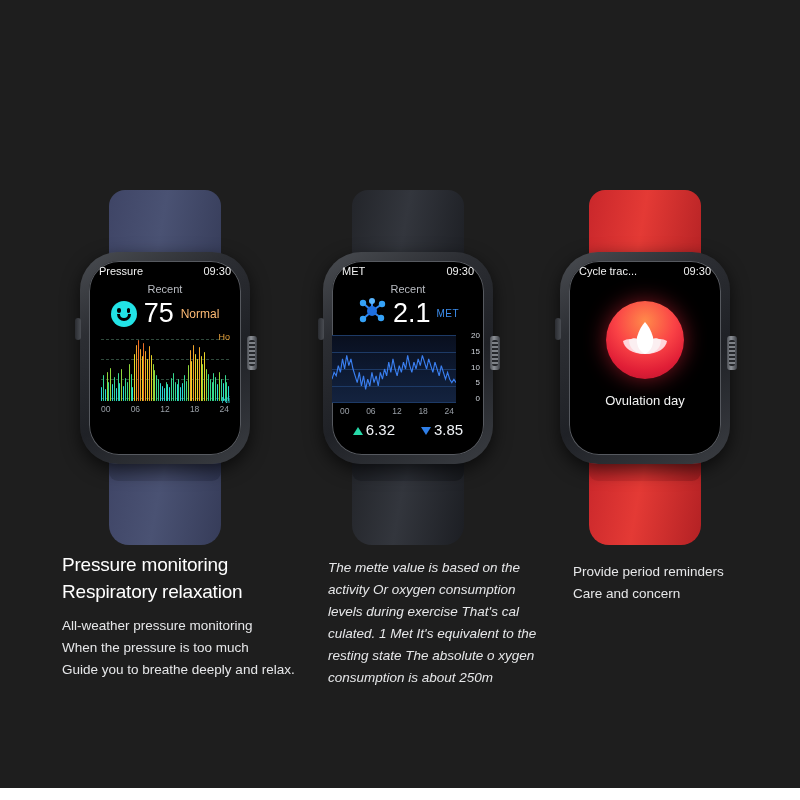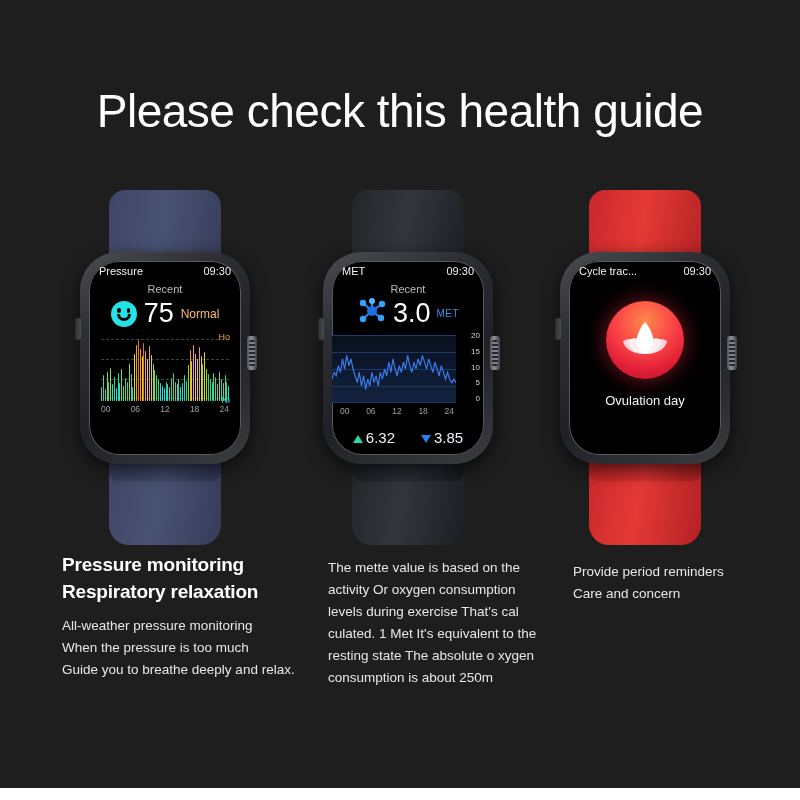--- a/index.html
+++ b/index.html
@@ -175,21 +175,21 @@
     position:absolute;right:4px;top:-4px;height:72px;width:22px;
     display:flex;flex-direction:column;justify-content:space-between;
     align-items:flex-end;font-size:8px;color:#cfd4db;
   }
   .xaxis2{
     position:absolute;left:8px;right:30px;top:145px;
     display:flex;justify-content:space-between;
     font-size:8.5px;color:#9aa0a8;
   }
   .footer2{
-    position:absolute;left:0;right:0;top:168px;
+    position:absolute;left:0;right:0;top:160px;
     display:flex;justify-content:center;gap:26px;
     font-size:15px;color:#eef1f5;
   }
   .tri{display:inline-block;width:0;height:0;margin-right:3px;}
   .tri.up{border-left:5px solid transparent;border-right:5px solid transparent;border-bottom:8px solid #27d9a8;}
   .tri.dn{border-left:5px solid transparent;border-right:5px solid transparent;border-top:8px solid #2f7fe8;}
 
   
   .orb{
     position:absolute;left:50%;top:40px;transform:translateX(-50%);
@@ -203,35 +203,34 @@
     text-align:center;font-size:13px;color:#f4f4f4;
   }
 
   
   .caps{position:absolute;left:0;top:552px;width:800px;}
   .cap{position:absolute;top:0;}
   .cap.k1{left:62px;width:262px;}
   .cap.k2{left:328px;width:215px;}
   .cap.k3{left:573px;width:205px;}
   .cap h3{
-    margin:0;color:#ffffff;font-size:19px;font-weight:700;
+    margin:0;color:#ffffff;font-size:19px;font-weight:400;
     line-height:1.42;letter-spacing:-0.2px;
   }
   .cap p{
     margin:9px 0 0 0;color:#e6e7e9;font-size:13.5px;
     line-height:1.63;font-weight:400;
   }
   .cap.k2 p{margin-top:5px;}
 </style>
 </head>
 <body>
 
 <div class="poster">
 
-  <div class="headline">Please check this health guide</div>
 
   <div class="cards">
 
     <div class="card c1">
       <div class="watch">
         <div class="band top navy">
           <div class="seg navy-d" style="top:62px;"></div>
         </div>
         <div class="band bottom navy">
           <div class="seg navy-d" style="top:10px;"></div>
@@ -377,21 +376,21 @@
                       <line x1="15" y1="14" x2="15" y2="4"></line>
                     </g>
                     <circle cx="15" cy="14" r="5" fill="#1e6fe0"></circle>
                     <circle cx="6" cy="6" r="3.2" fill="#35a2f7"></circle>
                     <circle cx="25" cy="7" r="3.2" fill="#35a2f7"></circle>
                     <circle cx="6" cy="22" r="3.2" fill="#35a2f7"></circle>
                     <circle cx="24" cy="21" r="3.2" fill="#35a2f7"></circle>
                     <circle cx="15" cy="4" r="3" fill="#58b6ff"></circle>
                   </svg>
                 </span>
-                <span class="bignum">3.0</span>
+                <span class="bignum">2.1</span>
                 <span class="metlbl">MET</span>
               </div>
               <div class="chart2wrap">
                 <div class="chart2">
                   <div class="h" style="top:0px;"></div>
                   <div class="h" style="top:17px;"></div>
                   <div class="h" style="top:34px;"></div>
                   <div class="h" style="top:51px;"></div>
                   <div class="h" style="top:67px;"></div>
                   <svg id="line2" width="100%" height="100%" viewBox="0 0 120 68" preserveAspectRatio="none" style="position:absolute;inset:0;">
@@ -466,21 +465,21 @@
 
   <div class="caps">
     <div class="cap k1">
       <h3 style="white-space: pre-line;">Pressure monitoring
 Respiratory relaxation</h3>
       <p style="white-space: pre-line;">All-weather pressure monitoring
 When the pressure is too much
 Guide you to breathe deeply and relax.</p>
     </div>
     <div class="cap k2">
-      <p style="white-space: normal;">The mette value is based on the activity Or oxygen consumption levels during exercise That's cal culated. 1 Met It's equivalent to the resting state The absolute o xygen consumption is about 250m</p>
+      <p style="white-space: normal; font-style: italic;">The mette value is based on the activity Or oxygen consumption levels during exercise That's cal culated. 1 Met It's equivalent to the resting state The absolute o xygen consumption is about 250m</p>
     </div>
     <div class="cap k3">
       <p style="white-space: pre-line;">Provide period reminders
 Care and concern</p>
     </div>
   </div>
 
 </div>
 <div class="bottom-strip"></div>
 

